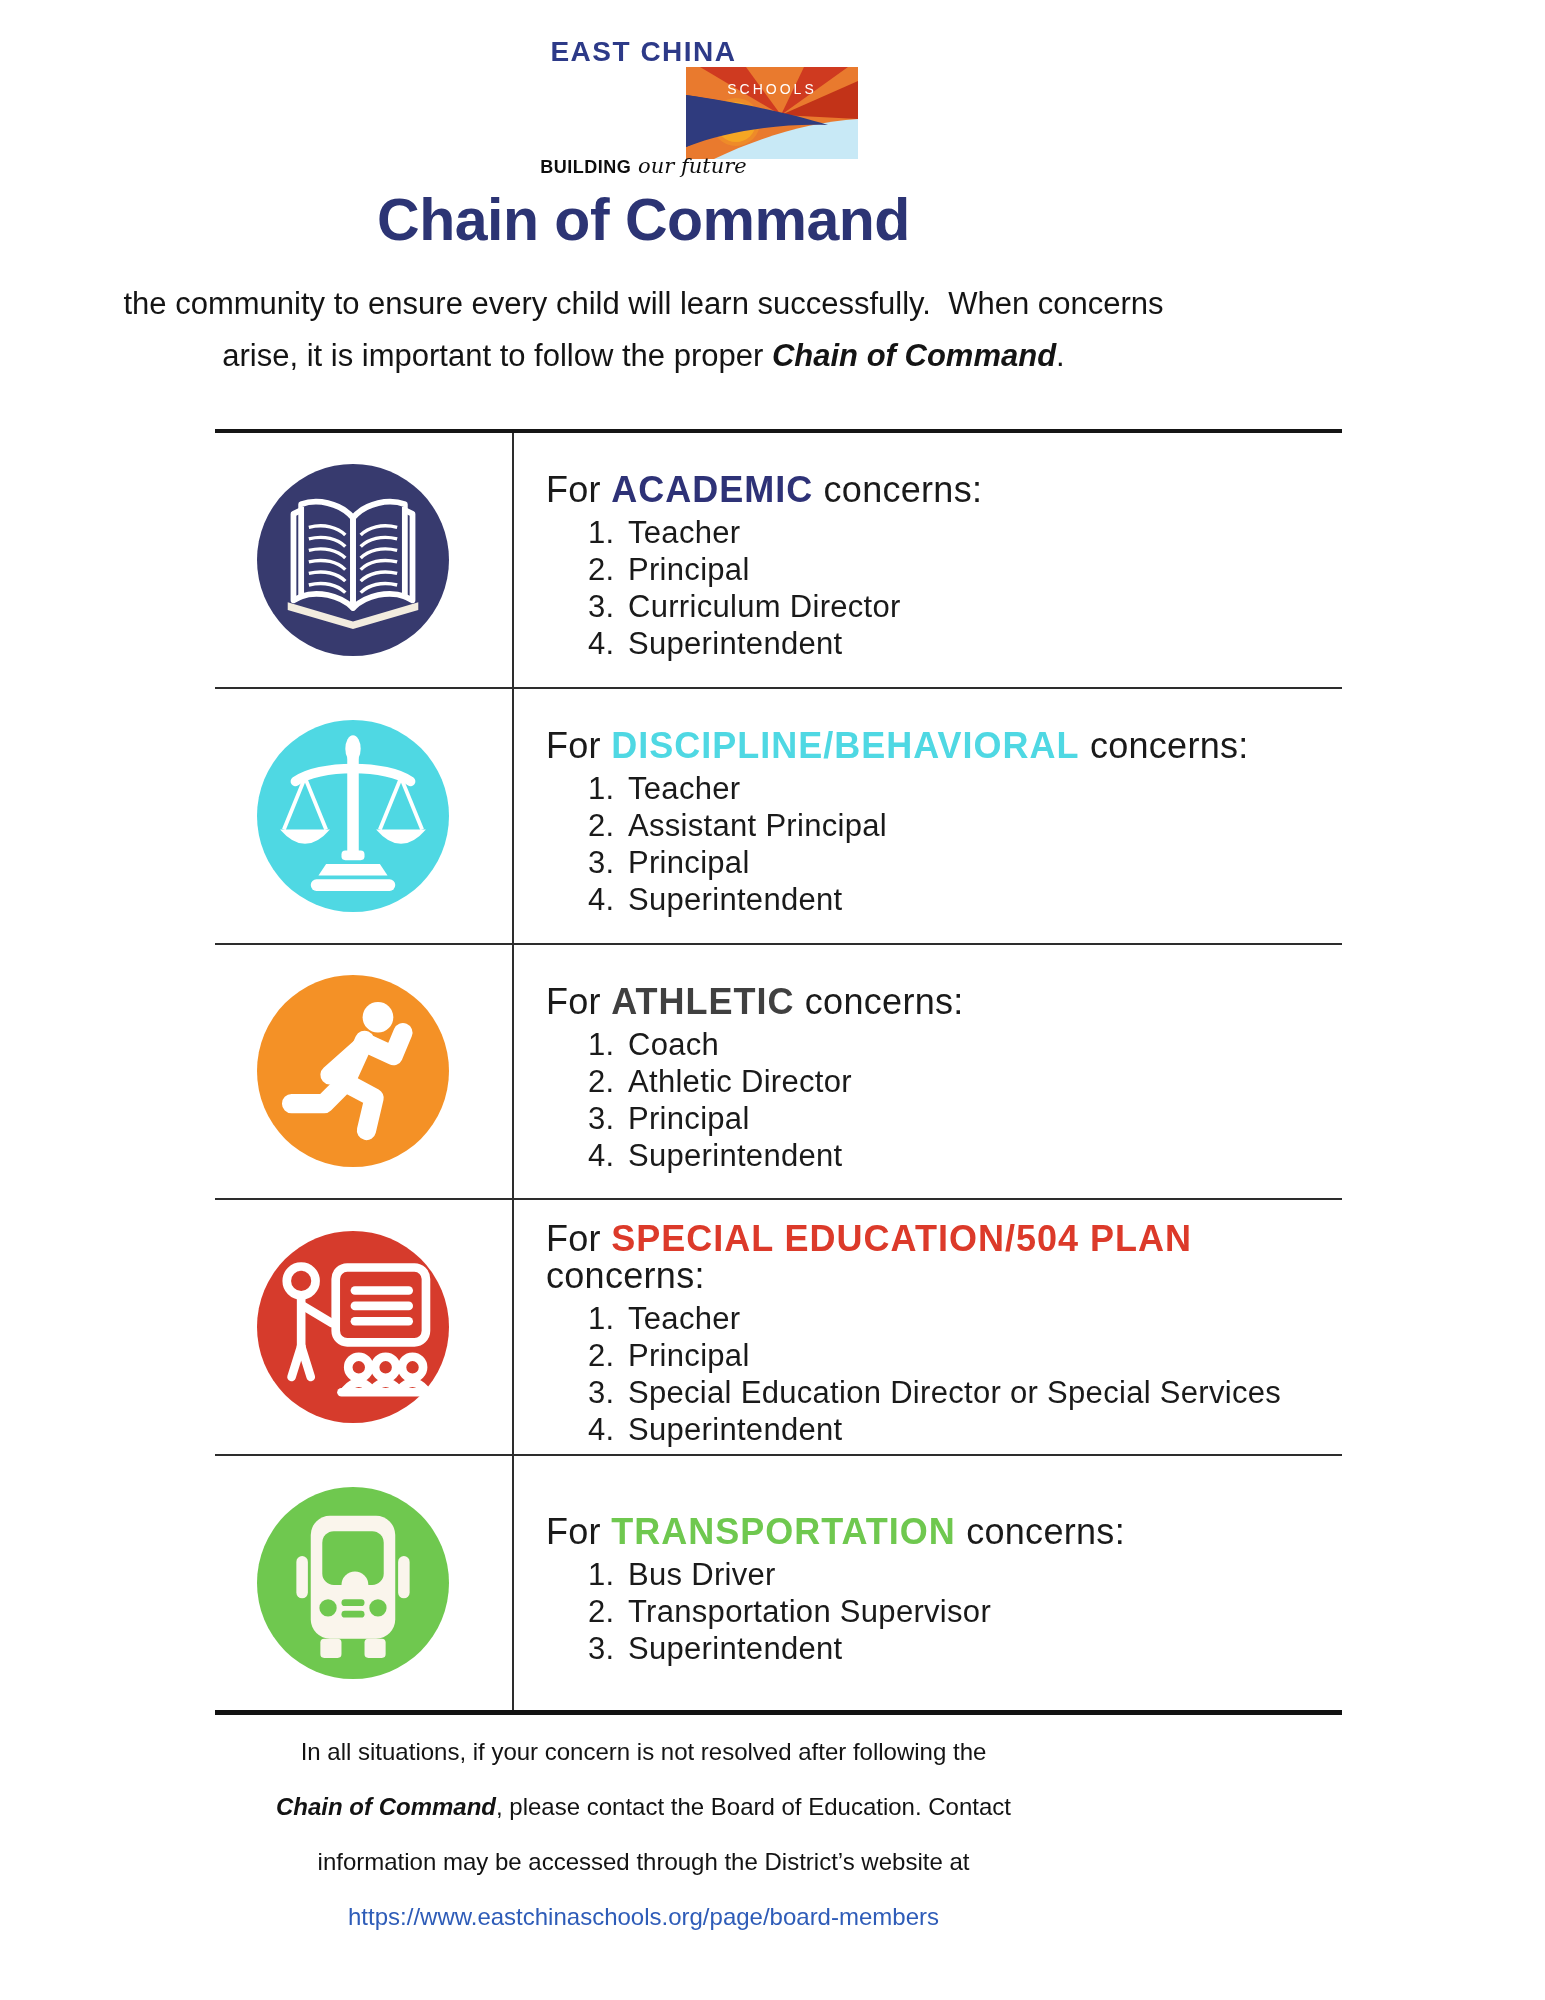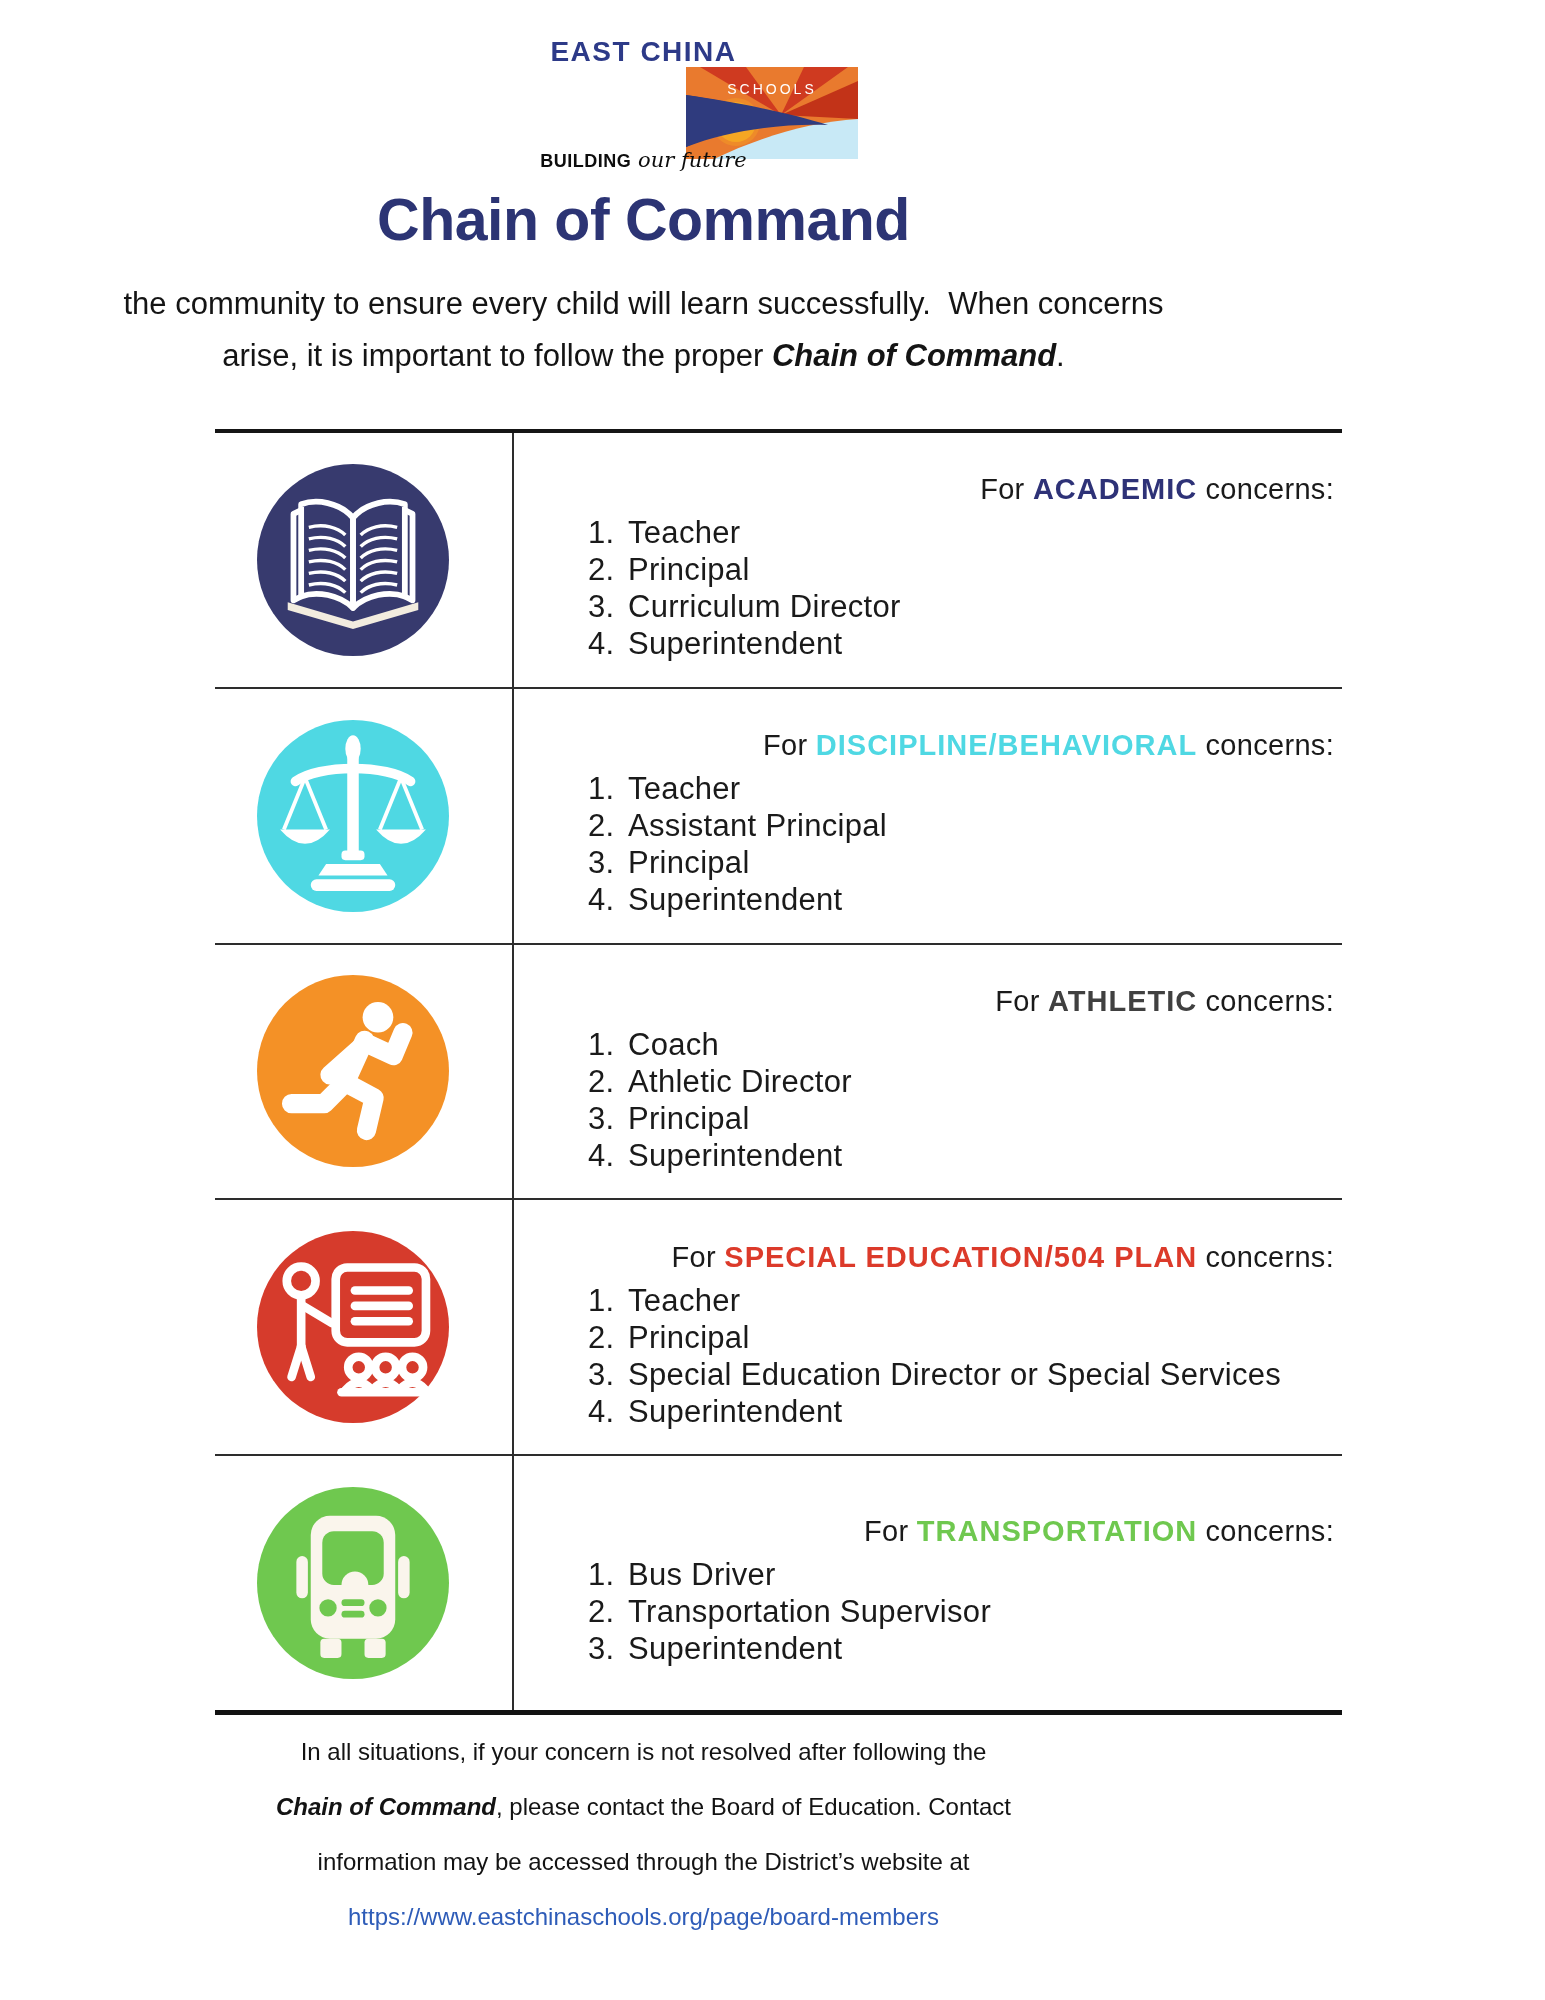--- a/index.html
+++ b/index.html
@@ -3,40 +3,40 @@
 <meta charset="utf-8">
 <style>
   html,body{margin:0;padding:0;background:#ffffff;}
   body{width:1545px;height:2000px;position:relative;font-family:"Liberation Sans",sans-serif;color:#161616;overflow:hidden;}
   .abs{position:absolute;}
   .centered{left:0;width:1287px;text-align:center;}
 
   
   .brand-name{top:36px;font-size:28px;font-weight:700;letter-spacing:1.5px;color:#2d3a88;}
   .logo-box{top:67px;left:686px;width:172px;height:66px;}
-  .tagline{top:148px;font-size:18px;color:#0d0d0d;}
+  .tagline{top:154px;font-size:18px;color:#0d0d0d;}
   .tagline .tg-bold{font-weight:700;letter-spacing:.5px;}
   .tagline .tg-italic{font-family:"DejaVu Serif",serif;font-style:italic;font-size:21px;}
   .page-title{top:186px;font-size:59px;font-weight:700;color:#2c3474;letter-spacing:-.5px;}
 
   
   .intro{top:278px;font-size:31px;line-height:52px;color:#141414;}
   .intro .pre{white-space:pre-wrap;}
   .bold-italic{font-weight:700;font-style:italic;}
 
   
   .chain-table{left:215px;top:429px;width:1127px;height:1286px;border-top:4px solid #151515;border-bottom:5px solid #121212;box-sizing:border-box;display:flex;flex-direction:column;}
   .v-divider{position:absolute;left:297px;top:0;bottom:0;width:2px;background:#2d2d2d;}
   .row{flex:1;display:flex;position:relative;border-bottom:2px solid #2d2d2d;}
   .row:last-child{border-bottom:none;}
   .icon-cell{width:297px;flex:none;display:flex;align-items:center;justify-content:center;}
   .circle{width:192px;height:192px;border-radius:50%;transform:translateX(-11px);display:flex;align-items:center;justify-content:center;}
   .circle svg{width:192px;height:192px;display:block;}
   .text-cell{flex:1;display:flex;flex-direction:column;justify-content:center;padding:14px 8px 0 34px;box-sizing:border-box;}
-  .row-heading{font-size:29px;line-height:37px;color:#1a1a1a;letter-spacing:.3px;margin-bottom:6px;text-align:right;}
+  .row-heading{font-size:36px;line-height:37px;color:#1a1a1a;letter-spacing:.3px;margin-bottom:6px;}
   .topic{font-weight:700;letter-spacing:1px;}
   .list{counter-reset:n;margin-left:42px;}
   .item{display:flex;font-size:31px;line-height:37px;color:#1a1a1a;letter-spacing:.3px;}
   .item::before{content:counter(n) ".";counter-increment:n;width:40px;flex:none;}
 
   
   .footer{top:1724px;font-size:24px;line-height:55px;color:#131313;}
   .site-link{cursor:pointer;}
 </style>
 </head>

